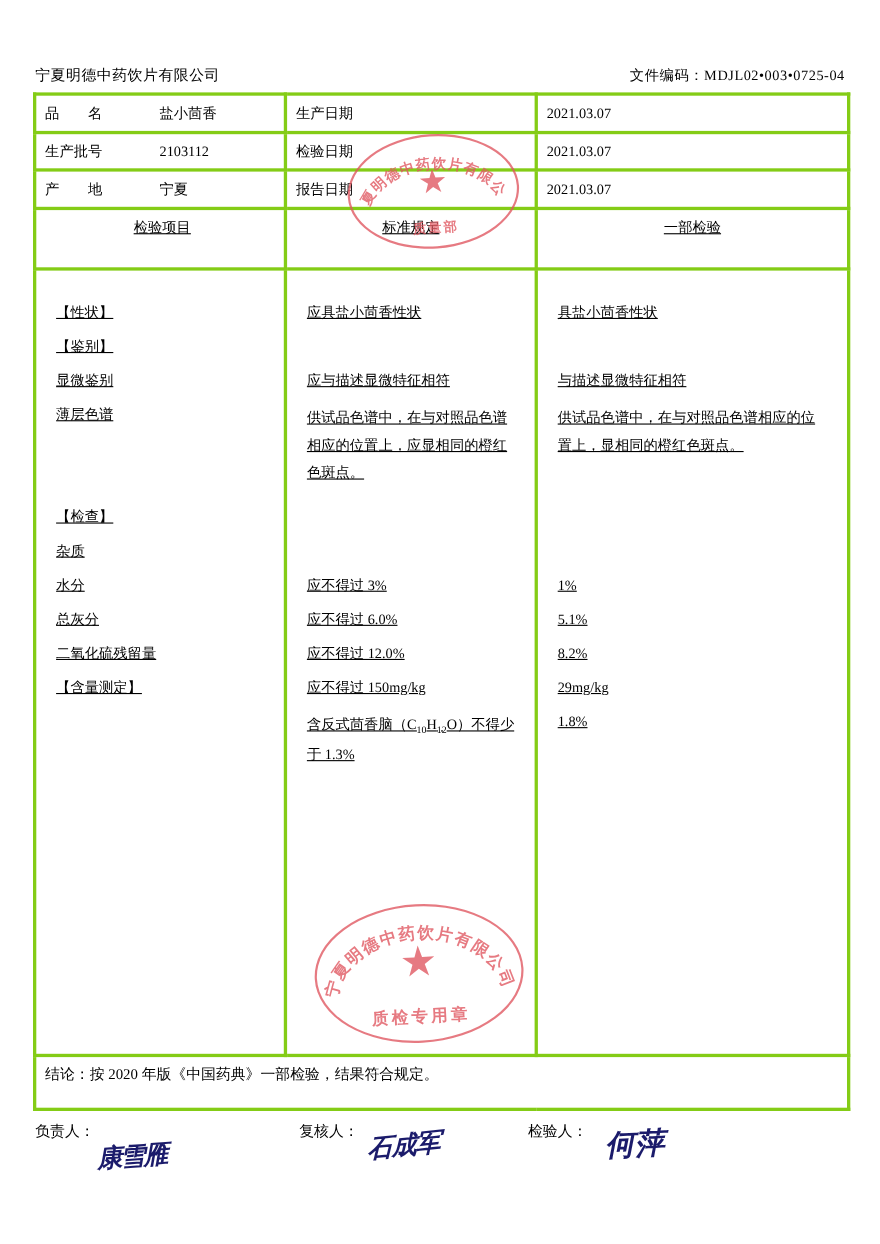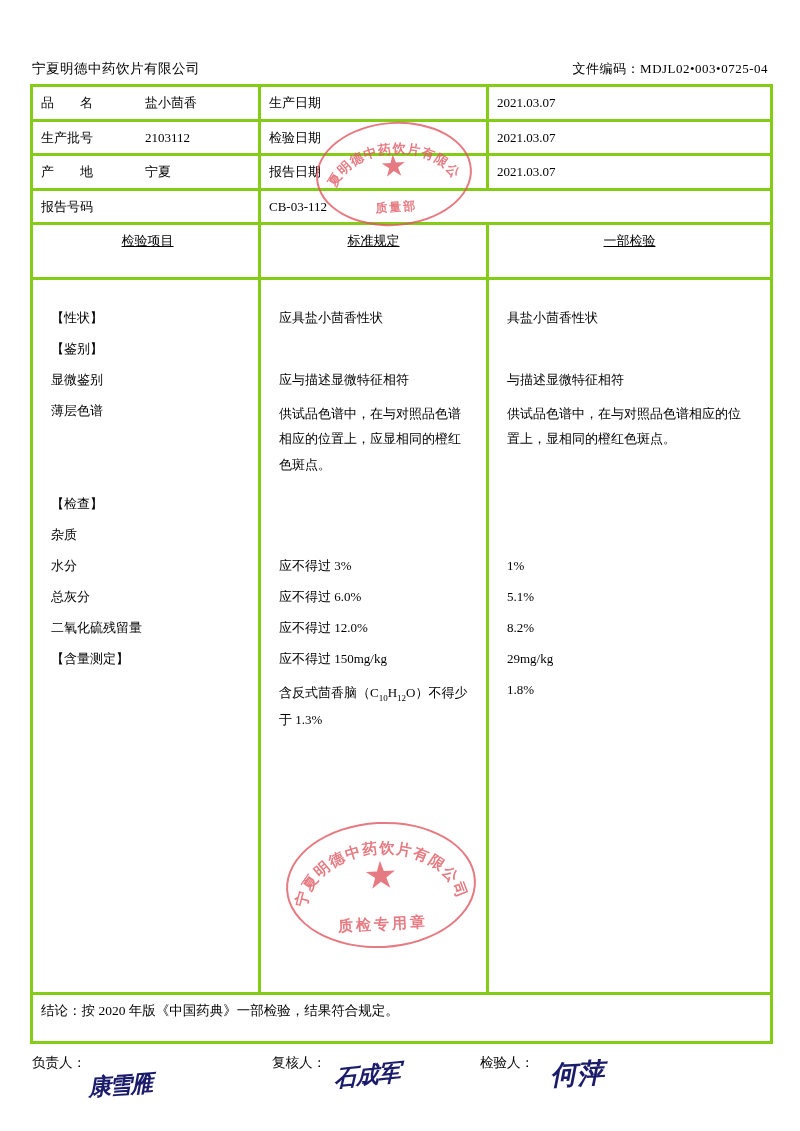--- a/index.html
+++ b/index.html
@@ -83,20 +83,21 @@
   .body-row td {
     height: 700px;
     vertical-align: top;
     padding: 0;
     position: relative;
   }
   .col-inner {
     padding: 8px 10px 0 10px;
     font-size: 13px;
     line-height: 1.55;
+    text-decoration: underline;
   }
   .item-line { height: 31px; }
   .gap-sm { height: 14px; }
   .gap-md { height: 31px; }
 
   .wrap-text { line-height: 1.95; }
 
   sub { font-size: 9px; }
 
   
@@ -275,24 +276,20 @@
             </td>
             <td style="border:none;padding:6px 8px">宁夏</td>
           </tr>
         </tbody>
             </table>
       </td>
       <td>报告日期</td>
       <td>2021.03.07</td>
     </tr>
 
-    <tr class="row-h">
-      <td>报告号码</td>
-      <td colspan="2">CB-03-112</td>
-    </tr>
 
     <tr class="col-head">
       <td>
             <span class="ch ch-left">检验项目</span>
           </td>
       <td>
             <span class="ch">标准规定</span>
           </td>
       <td>
             <span class="ch">一部检验</span>

